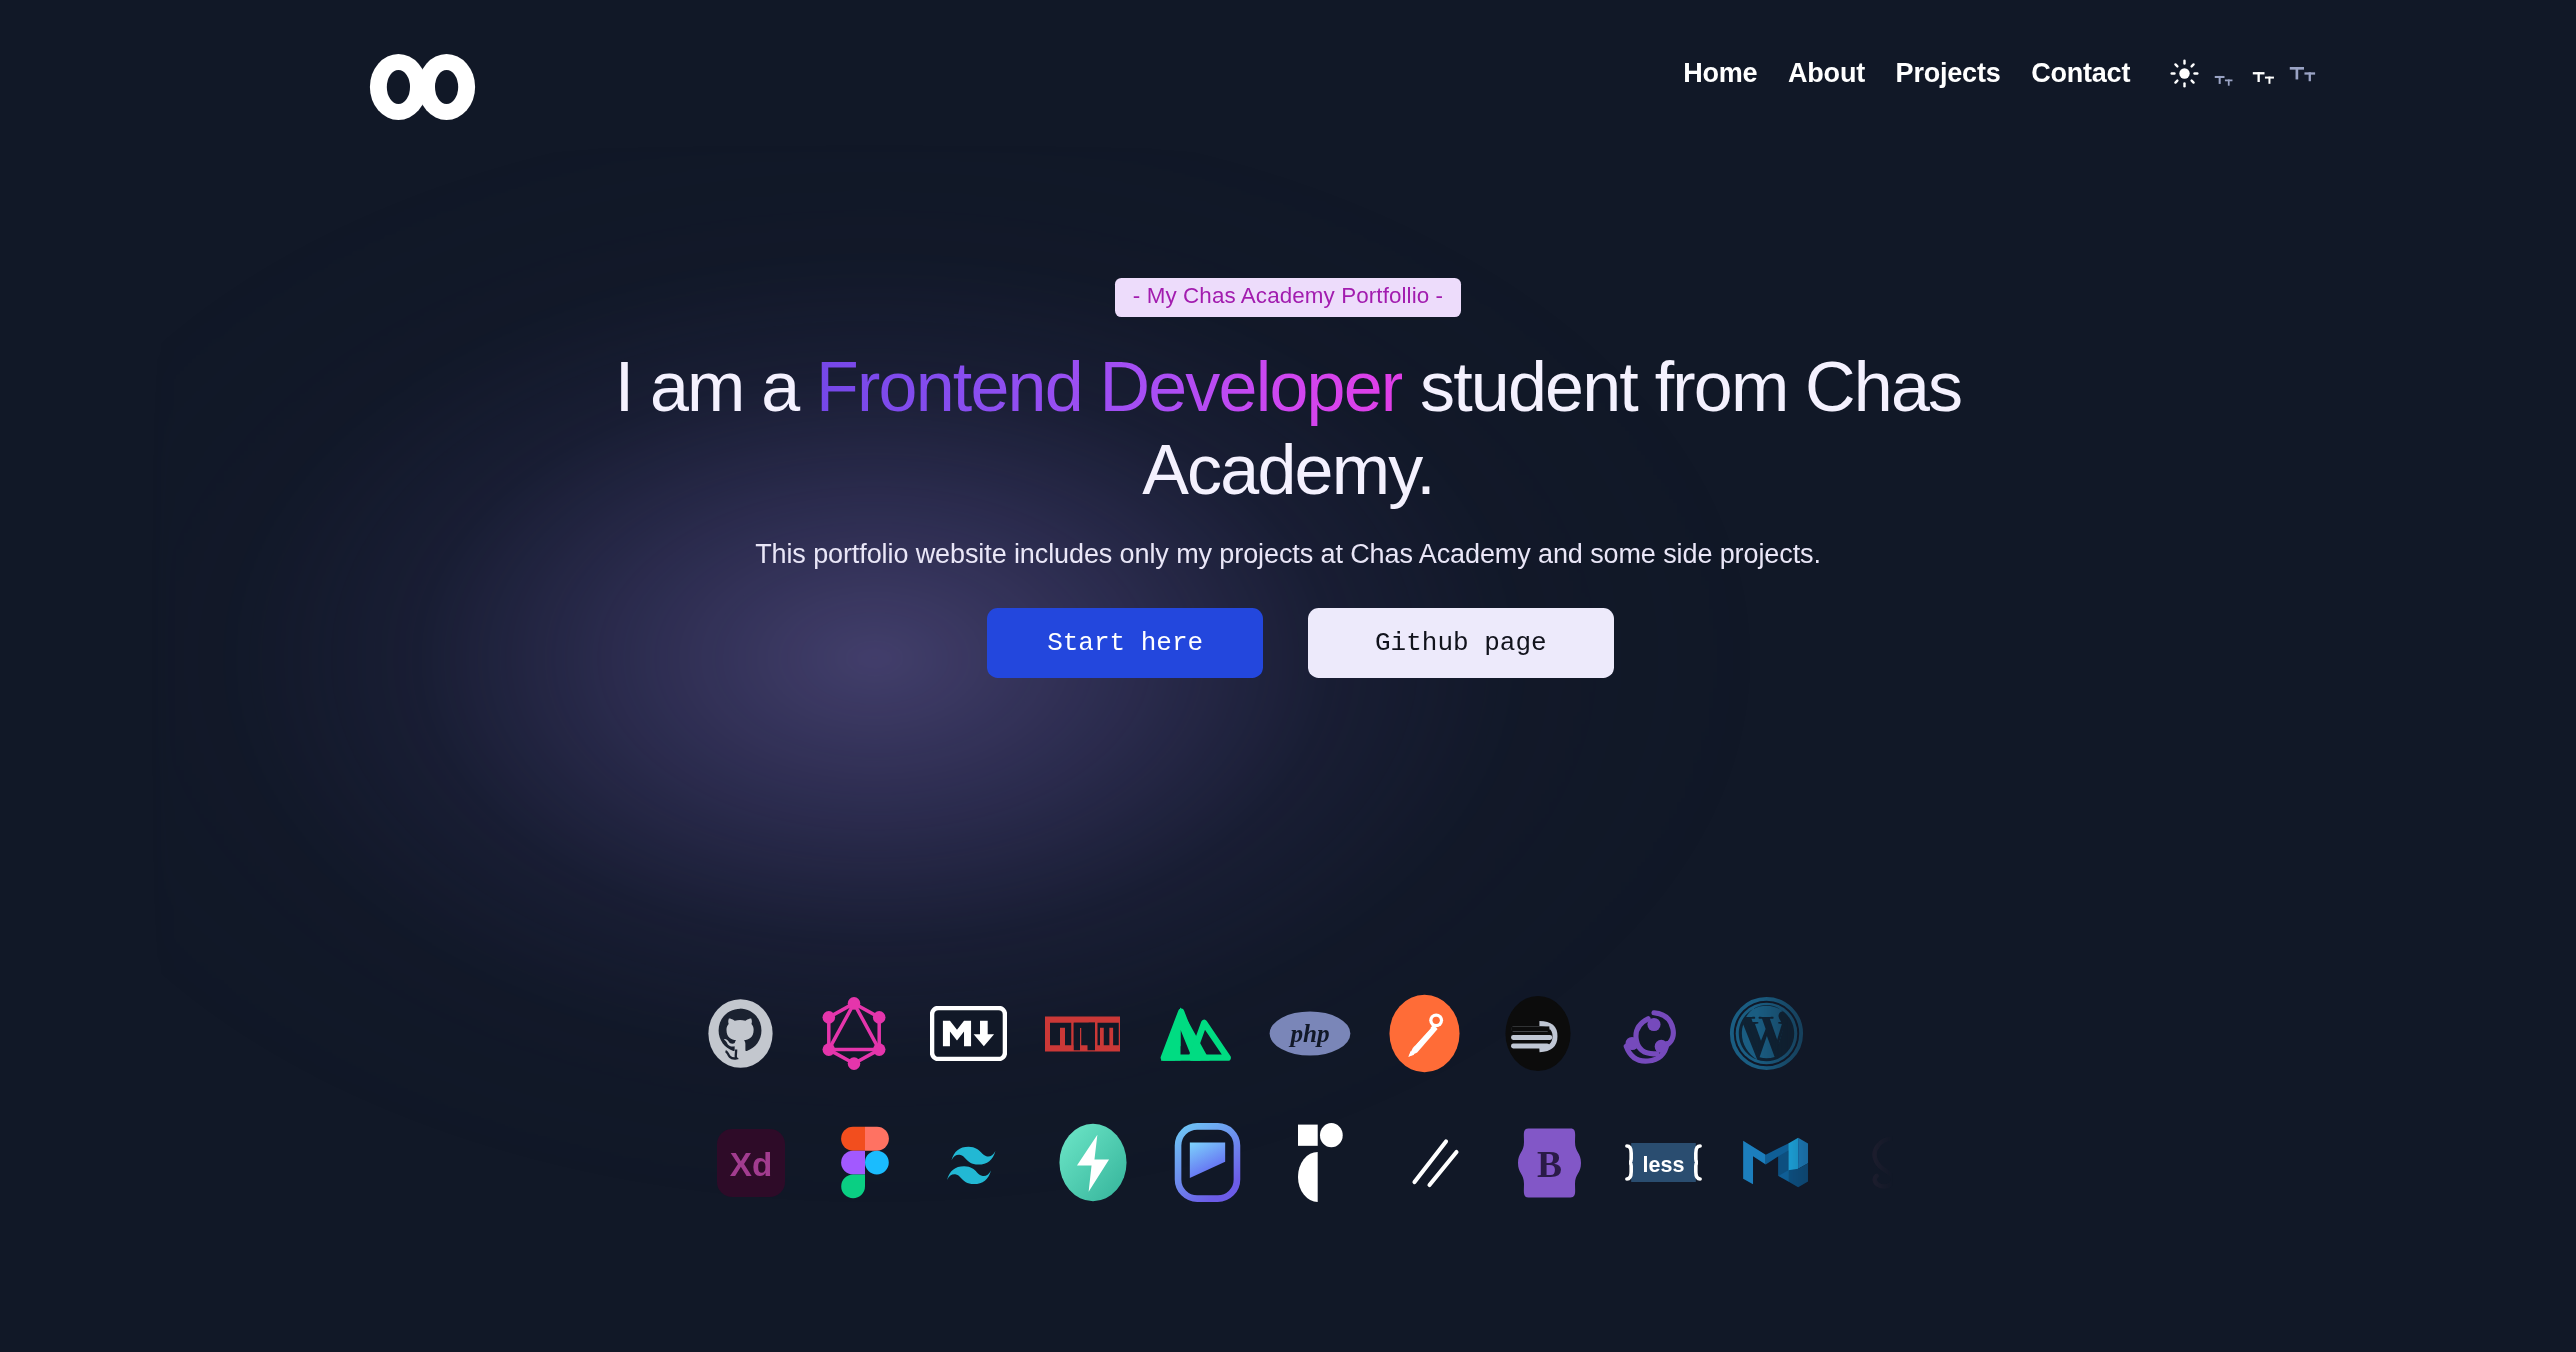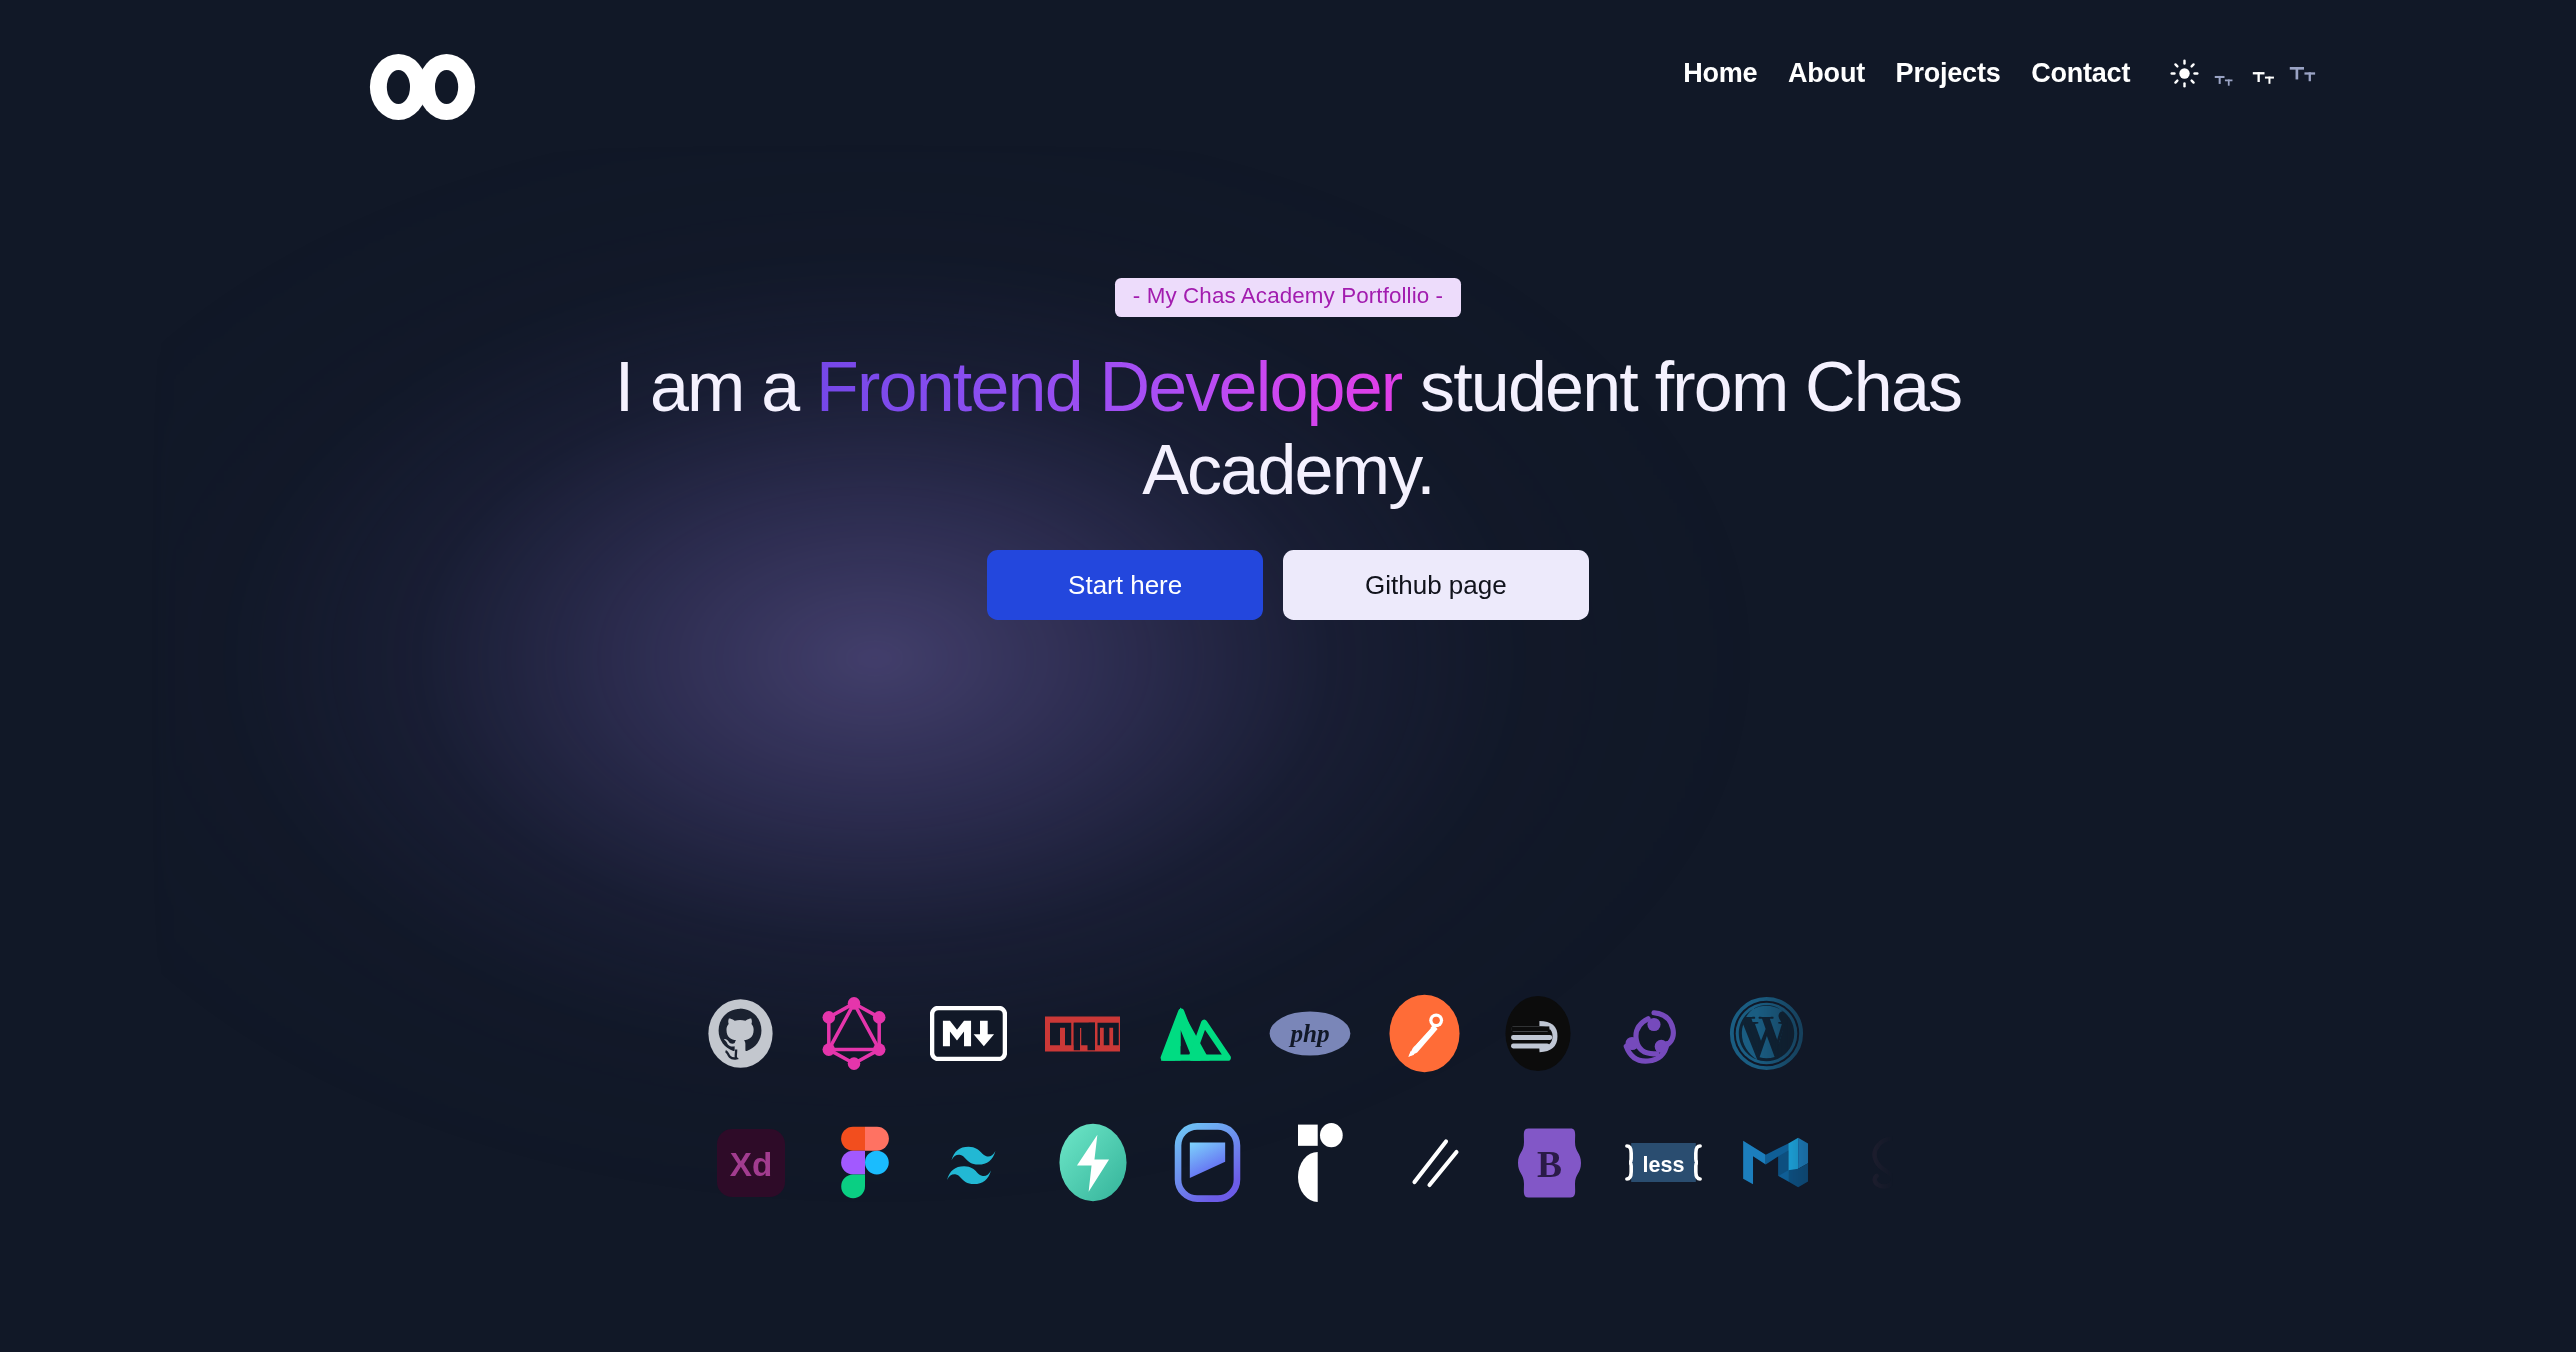--- a/index.html
+++ b/index.html
@@ -130,22 +130,22 @@
     display:flex; gap:19.7px;
     pointer-events:auto;
   }
   .btn {
     font-size:26px;
     font-weight:normal;
     border-radius:10.7px;
     border:none;
     cursor:pointer;
     line-height:1;
-    font-family:Liberation Sans, sans-serif;
-    display:flex; align-items:center; justify-content:center;
+    font-family:Liberation Mono, monospace;
+    display:flex; align-items:center; justify-content:center;margin-left:25px;
   }
   #btn-start {
     background:#2347dd;
     color:#ffffff;
     width:276px; height:70px;
   }
   #btn-github {
     background:#edeafb;
     color:#11131c;
     width:306px; height:70px;
@@ -251,20 +251,21 @@
     </div>
   </div>
 
   <div id="hero">
 
     <div id="badge">- My Chas Academy Portfollio -</div>
 
 
     <h2 id="h2"><span>I am a </span><span class="grad">Frontend Developer</span><span> student from Chas Academy.</span></h2>
 
+    <p id="lead">This portfolio website includes only my projects at Chas Academy and some side projects.</p>
 
     <div id="cta">
       <button class="btn" id="btn-start">Start here</button>
       <button class="btn" id="btn-github">Github page</button>
     </div>
 
   </div>
 
   <div id="marquee">
 

